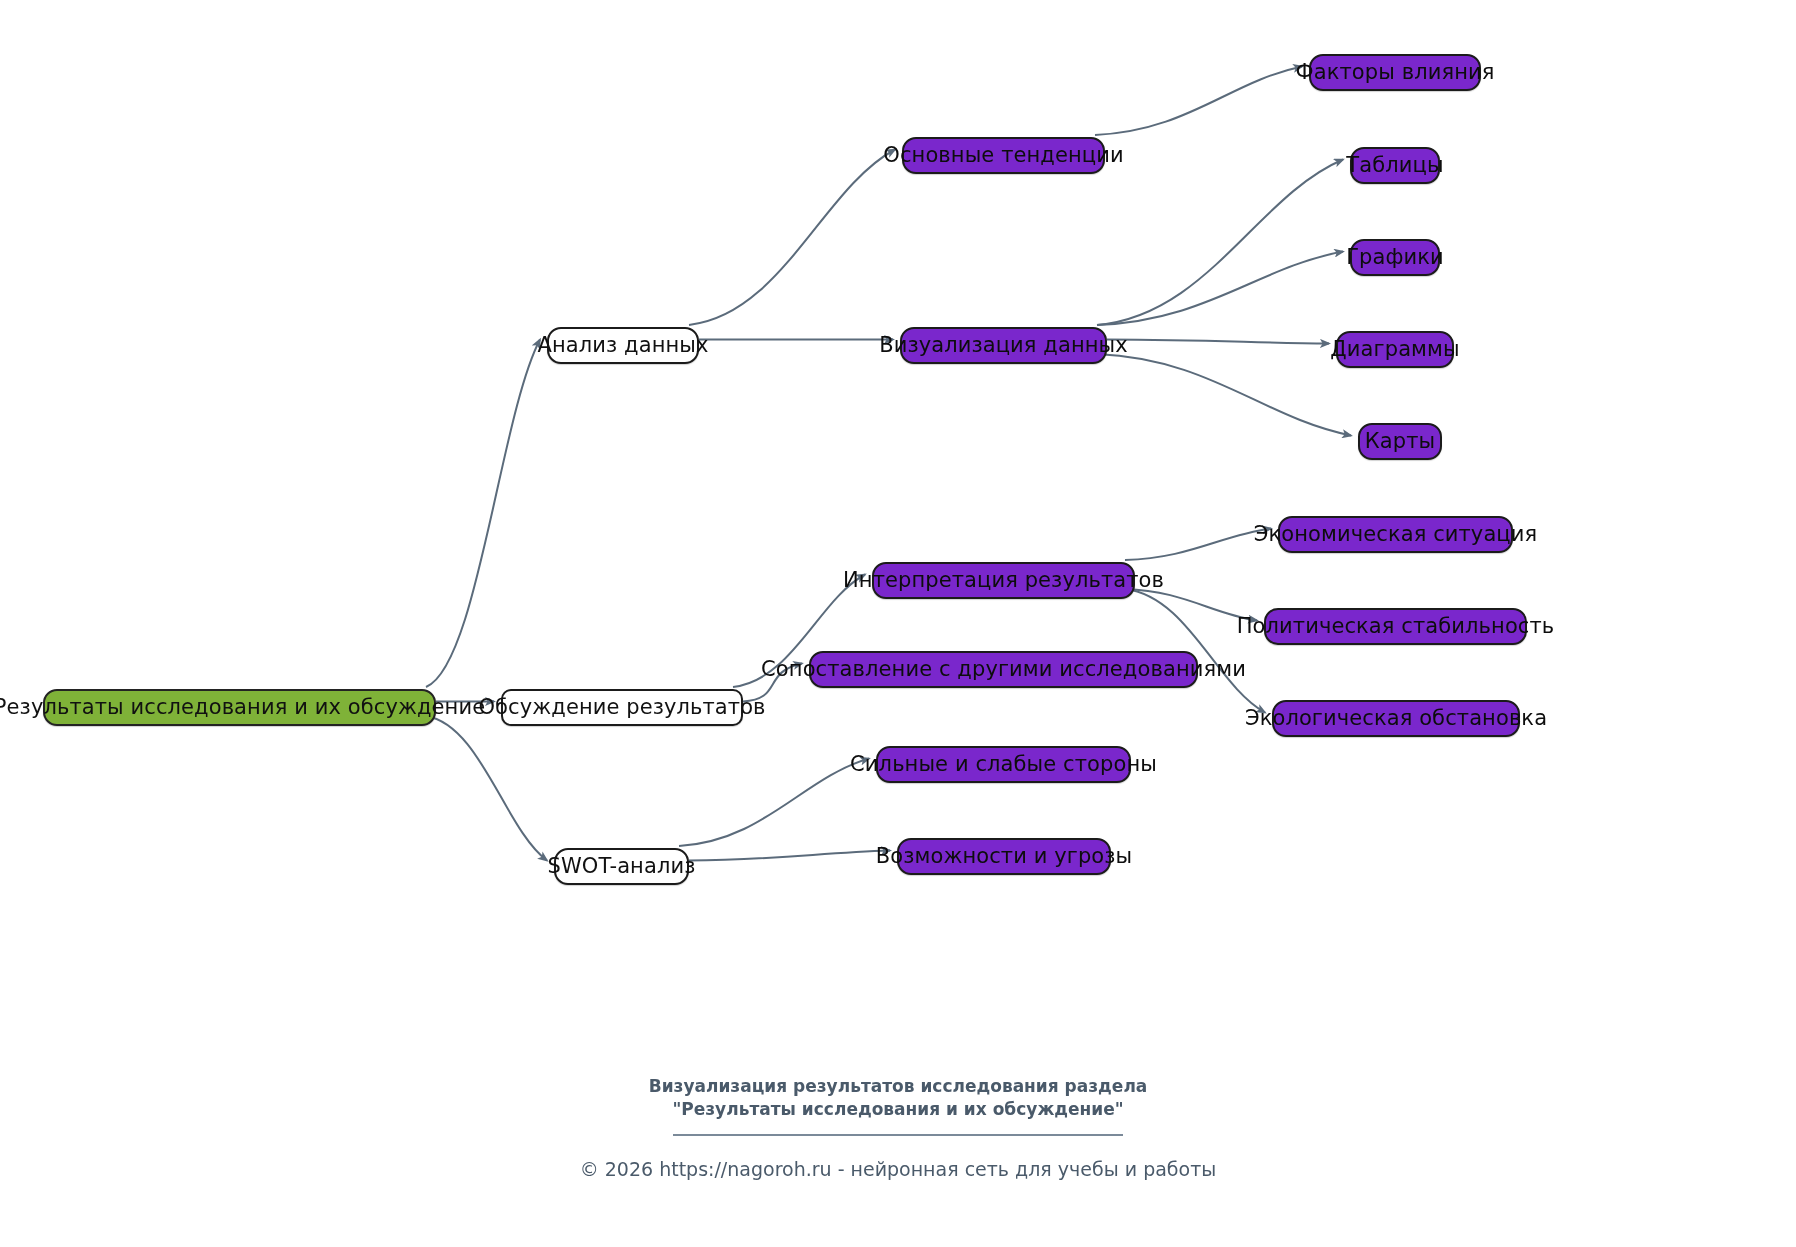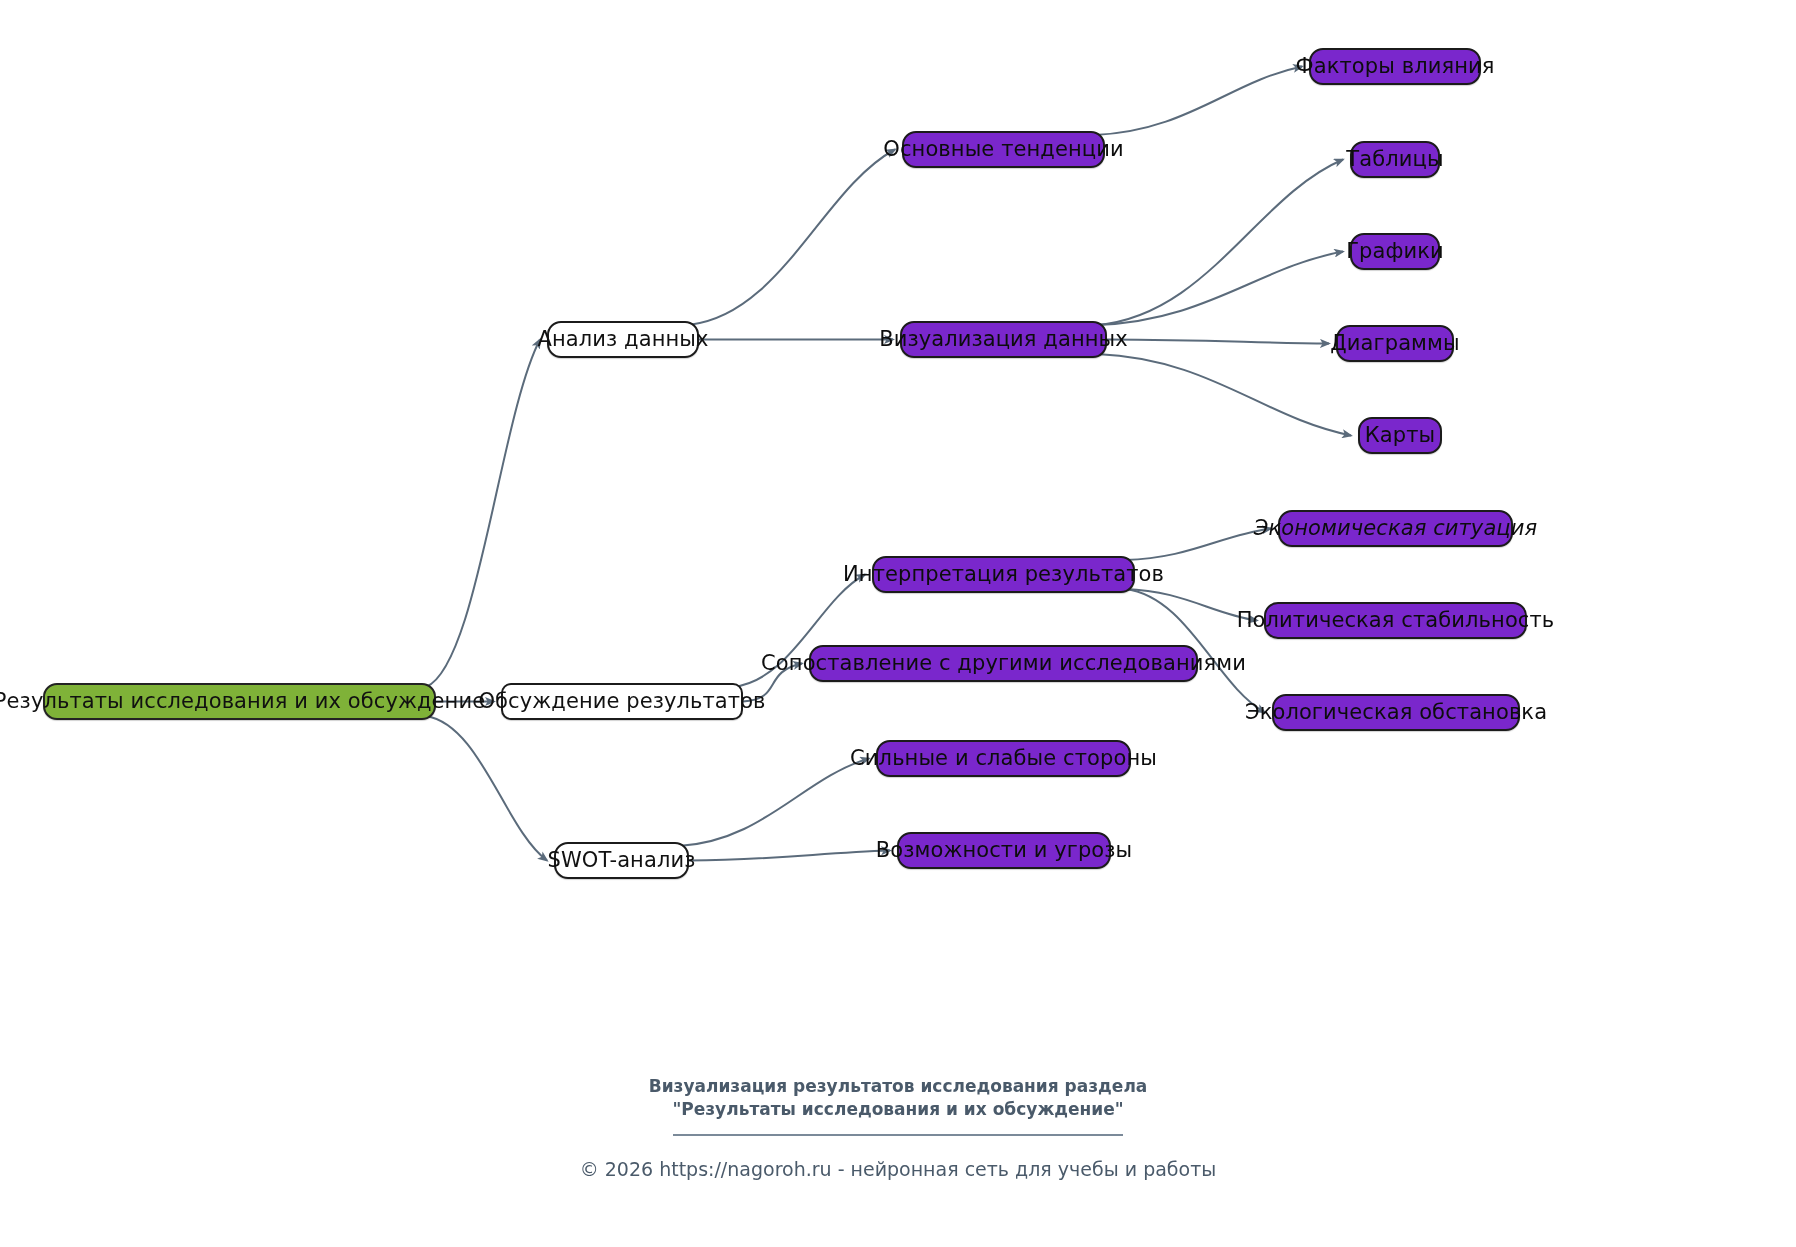--- a/index.html
+++ b/index.html
@@ -36,20 +36,21 @@
     align-items: center;
     justify-content: center;
     border-radius: 14px;
     border: 2px solid #000000;
     font-size: 21px;
     line-height: 1;
     white-space: nowrap;
     color: #111111;
     letter-spacing: 0.1px;
     box-shadow: 0 1px 1px rgba(0,0,0,0.18);
+    margin-top: 6px;
   }
   .node.root {
     background: #7fb238;
     border-color: #232323;
   }
   .node.branch {
     background: #ffffff;
     border-color: #1b1b1b;
   }
   .node.leaf {
@@ -150,21 +151,21 @@
       </div>
       <div class="node leaf" style="left: 1358px; top: 417px; width: 84px; height: 37px;">
         <span class="node-label">Карты</span>
       </div>
       <div class="node leaf" style="left: 872px; top: 556px; width: 263px; height: 37px;">
         <span class="node-label">Интерпретация результатов</span>
       </div>
       <div class="node leaf" style="left: 809px; top: 645px; width: 389px; height: 37px;">
         <span class="node-label">Сопоставление с другими исследованиями</span>
       </div>
-      <div class="node leaf" style="left: 1278px; top: 510px; width: 235px; height: 37px; font-style: italic;">
+      <div class="node leaf" style="left: 1278px; top: 510px; width: 235px; height: 37px;">
         <span class="node-label">Экономическая ситуация</span>
       </div>
       <div class="node leaf" style="left: 1264px; top: 602px; width: 263px; height: 37px;">
         <span class="node-label">Политическая стабильность</span>
       </div>
       <div class="node leaf" style="left: 1272px; top: 694px; width: 248px; height: 37px;">
         <span class="node-label">Экологическая обстановка</span>
       </div>
       <div class="node leaf" style="left: 876px; top: 740px; width: 255px; height: 37px; align-items: center;">
         <span class="node-label">Сильные и слабые стороны</span>

